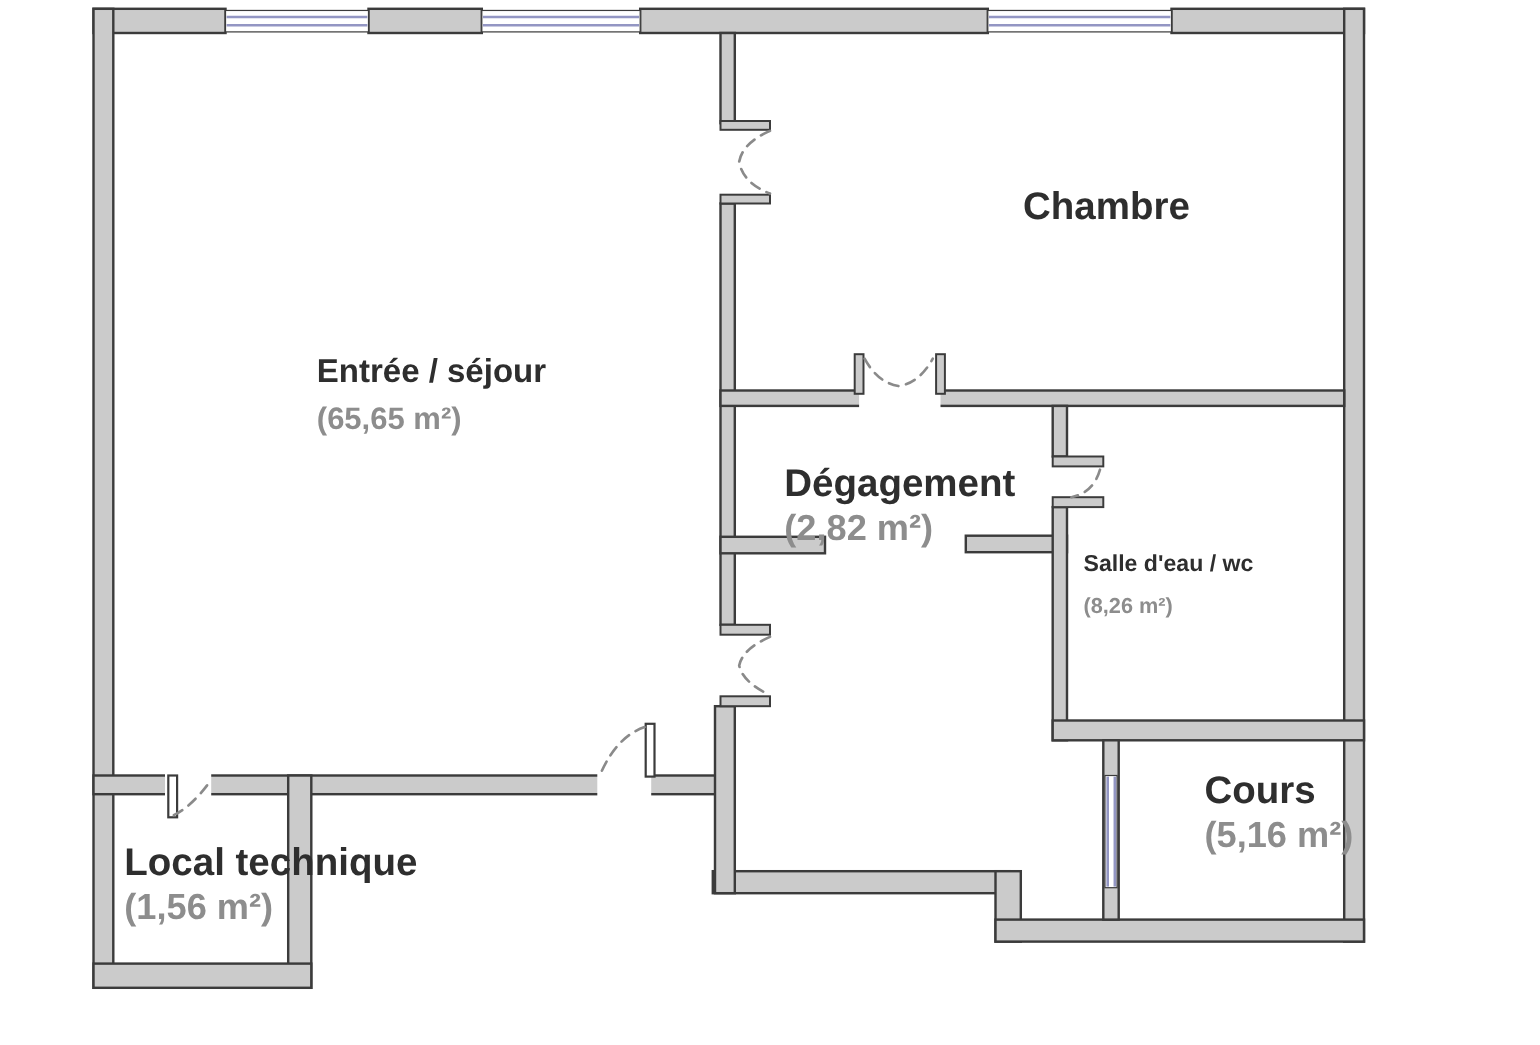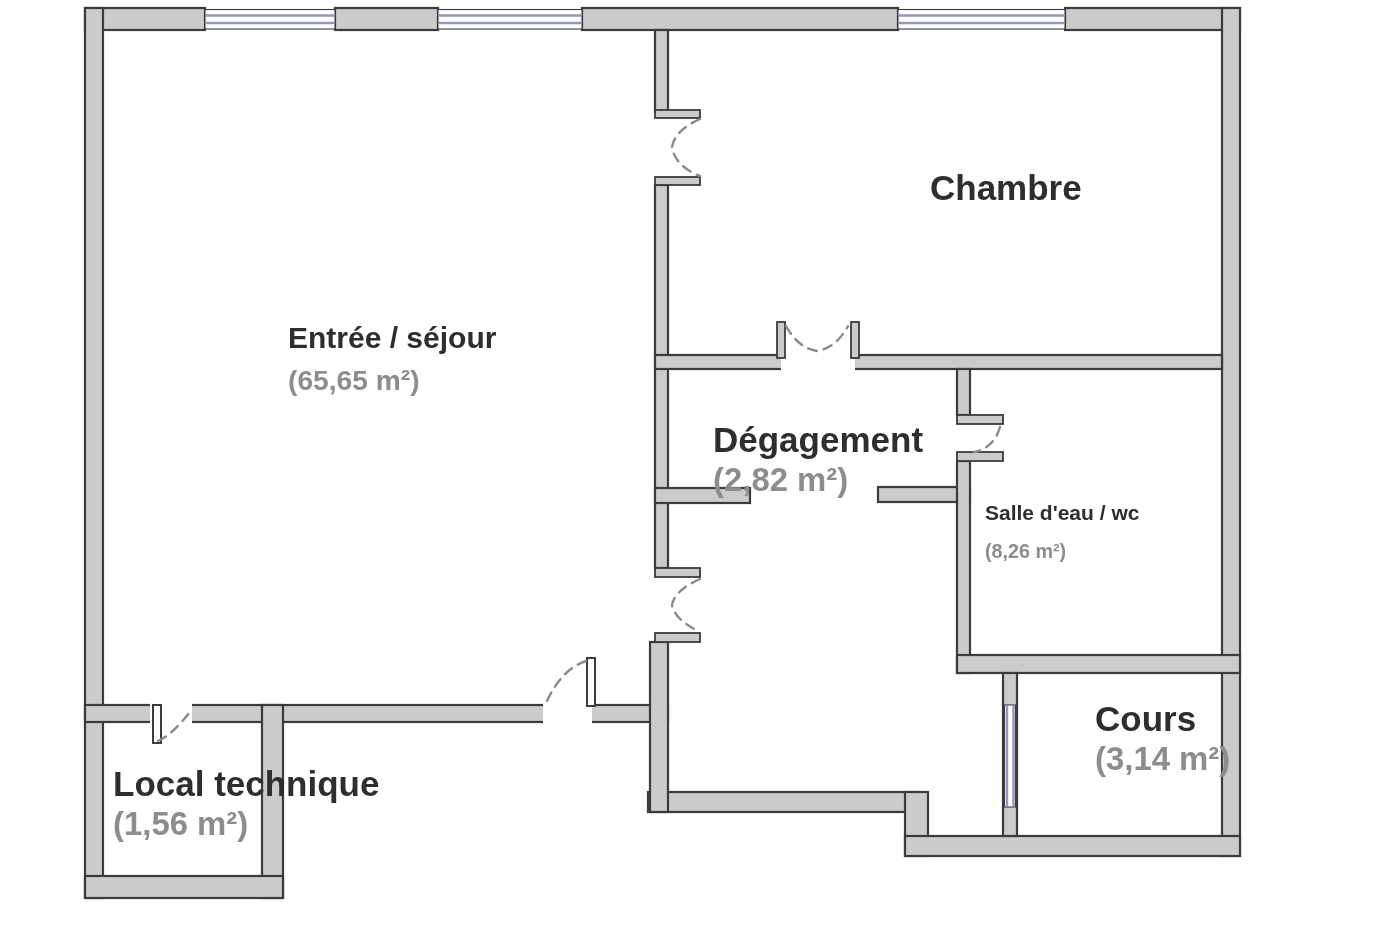--- a/index.html
+++ b/index.html
@@ -160,21 +160,21 @@
   </div>
 
   <div class="room-label pos-salle">
     <div class="room-name">Salle d'eau / wc</div>
     <div class="room-area">(8,26 m²)</div>
   </div>
 
 
   <div class="room-label pos-cours">
     <div class="room-name">Cours</div>
-    <div class="room-area">(3,14 m²)</div>
+    <div class="room-area">(5,16 m²)</div>
   </div>
 
   <div class="room-label pos-local">
     <div class="room-name">Local technique</div>
     <div class="room-area">(1,56 m²)</div>
   </div>
 
 </div>
 
 </body></html>

